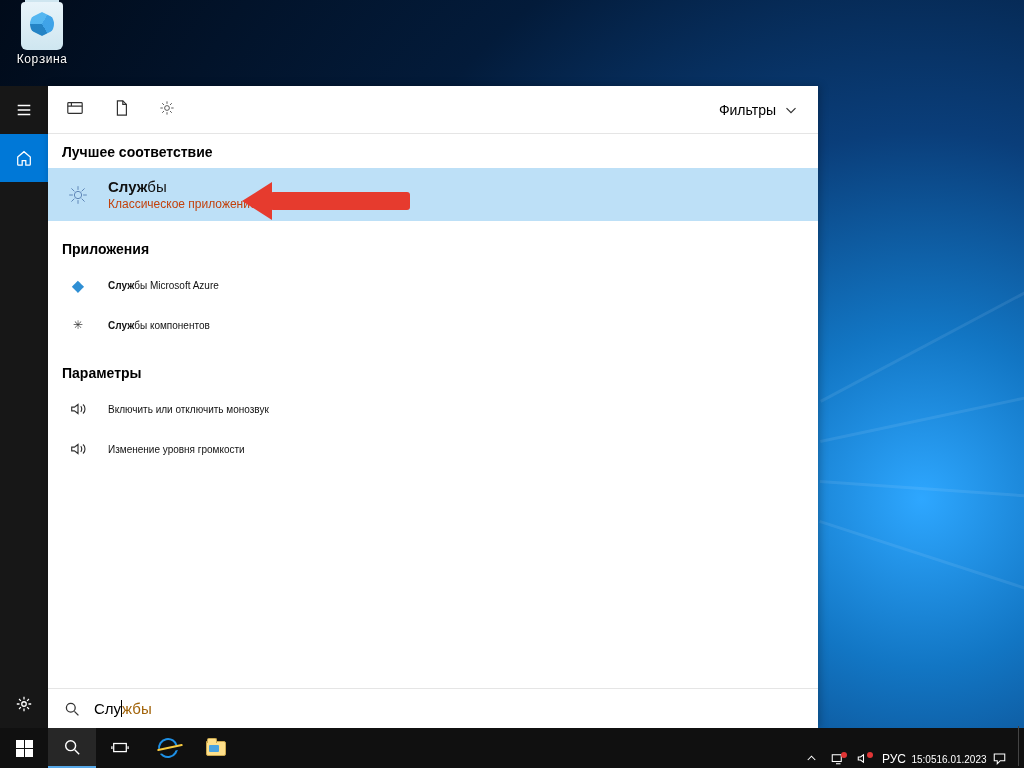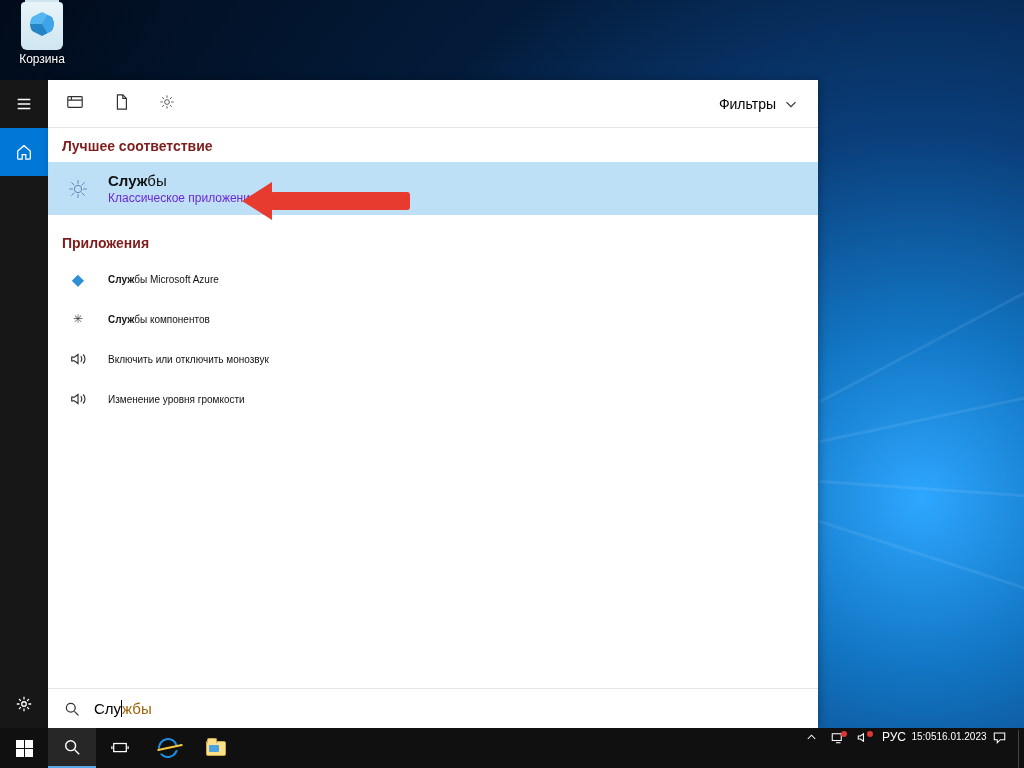--- a/index.html
+++ b/index.html
@@ -13,46 +13,46 @@
 
   .recycle { position:absolute; top:2px; left:10px; width:64px; text-align:center; color:#fff; font-size:12px; }
   .recycle .bin {
     width:42px;height:48px;margin:0 auto 2px;background:linear-gradient(#e8f4fa,#cfe6f0);
     border-radius:4px 4px 6px 6px; position:relative;
   }
   .recycle .bin::before{content:"";position:absolute;top:-6px;left:4px;right:4px;height:6px;background:#cfe6f0;border-radius:3px 3px 0 0;}
   .recycle .bin::after{content:"";position:absolute;top:10px;left:9px;width:24px;height:24px;
     background: conic-gradient(from 30deg,#2e9be6 0 120deg,#1078c0 120deg 240deg,#45b0f0 240deg 360deg);
     clip-path: polygon(50% 0,100% 25%,100% 75%,50% 100%,0 75%,0 25%); border-radius:50%; opacity:.9;}
-  .recycle span{text-shadow:0 1px 2px #000;}
+  .recycle span{text-shadow:0 1px 2px #000;font-family:Liberation Mono, monospace;}
 
   
-  .panel { position:absolute; left:0; top:80px; bottom:40px; display:flex; }
+  .panel { position:absolute; left:0; top:86px; bottom:40px; display:flex; }
   .rail { width:48px; background:#171717; display:flex; flex-direction:column; align-items:center; color:#fff; }
   .rail .itm{width:48px;height:48px;display:flex;align-items:center;justify-content:center;cursor:pointer;}
   .rail .itm.active{background:#0078d7;}
   .rail .spacer{flex:1;}
   .rail svg{width:18px;height:18px;fill:none;stroke:#fff;stroke-width:1.4;}
 
   .search { width:770px; background:#fff; display:flex; flex-direction:column; color:#000; box-shadow:2px 0 8px rgba(0,0,0,.25);}
   .topbar{height:48px;border-bottom:1px solid #e5e5e5;display:flex;align-items:center;padding:0 18px;gap:28px;}
   .topbar .right{margin-left:auto;display:flex;align-items:center;gap:6px;font-size:14px;cursor:pointer;}
   .topbar svg{width:18px;height:18px;fill:none;stroke:#303030;stroke-width:1.3;}
 
   .body{flex:1;overflow:auto;}
-  .section-hdr{padding:10px 14px 8px;font-size:14px;font-weight:600;color:#7f1d1d;}
+  .section-hdr{padding:10px 14px 8px;font-size:14px;font-weight:600;color:#000000;}
   .section-hdr.sub{padding-top:20px;}
 
   .result{display:flex;align-items:center;gap:18px;padding:10px 14px 10px 18px;cursor:pointer;}
   .result.selected{background:#bde0f7;}
   .result .ico{width:24px;height:24px;display:flex;align-items:center;justify-content:center;font-size:16px;color:#444;}
   .result .txt{display:flex;flex-direction:column;}
   .result .ttl{font-size:15px;color:#111;}
   .result .ttl b{font-weight:600;margin-top:28px;}
-  .result .sub{font-size:12px;color:#6d28d9;margin-top:2px;}
+  .result .sub{font-size:12px;color:#c2410c;margin-top:2px;}
   .result.compact{padding:8px 14px 8px 18px;}
   .result.compact .ttl{font-size:10px;}
 
   .spkicon{width:18px;height:18px;stroke:#333;stroke-width:1.3;fill:none;}
   .kbdicon{width:20px;height:14px;border:1.2px solid #333;border-radius:2px;position:relative;}
   .kbdicon::before{content:"";position:absolute;inset:2px;background:
     repeating-linear-gradient(90deg,#333 0 1px,transparent 1px 4px),
     repeating-linear-gradient(0deg,#333 0 1px,transparent 1px 4px);opacity:.45;}
 
   .arrow{position:absolute;left:270px;top:192px;pointer-events:none;}
@@ -69,21 +69,21 @@
   .tb-btn svg{width:18px;height:18px;fill:#fff;}
   .winlogo{display:grid;grid-template-columns:8px 8px;grid-template-rows:8px 8px;gap:1px;}
   .winlogo span{background:#fff;}
   .ie{width:20px;height:20px;border:2.5px solid #1e90e6;border-radius:50%;position:relative;transform:rotate(-12deg);}
   .ie::after{content:"";position:absolute;left:-4px;top:7px;width:28px;height:5px;background:#101010;}
   .ie::before{content:"";position:absolute;left:-3px;top:7px;width:26px;height:2px;background:#f7c93f;border-radius:2px;z-index:2;}
   .explorer{width:20px;height:15px;background:#ffe08a;border:1px solid #caa84f;border-radius:0 2px 2px 2px;position:relative;}
   .explorer::before{content:"";position:absolute;left:0;top:-4px;width:8px;height:4px;background:#ffe08a;border:1px solid #caa84f;border-bottom:none;border-radius:2px 2px 0 0;}
   .explorer::after{content:"";position:absolute;left:2px;top:3px;width:10px;height:7px;background:#4aa3e0;border-radius:1px;}
 
-  .tray{margin-left:auto;display:flex;align-items:flex-start;height:36px;}
+  .tray{margin-left:auto;display:flex;align-items:flex-end;height:36px;}
   .tray .t{width:26px;display:flex;align-items:center;justify-content:center;font-size:13px;cursor:pointer;}
   .tray .chev{transform:rotate(180deg);}
   .tray .lang{width:36px;font-size:12px;}
   .tray .clock{width:74px;font-size:10px;line-height:13px;text-align:center;}
   .tray .desk{width:6px;height:40px;border-left:1px solid #444;margin-left:6px;}
   .tray svg{width:15px;height:15px;stroke:#fff;stroke-width:1.4;fill:none;}
   .reddot{width:6px;height:6px;background:#e03535;border-radius:50%;position:absolute;right:3px;bottom:8px;}
 
   .gear{width:30px;height:30px;stroke:#333;stroke-width:1.3;fill:none;}
 </style>
@@ -170,20 +170,21 @@
             <div class="ttl"><b>Служ</b><span>бы Microsoft Azure</span></div>
           </div>
       </div>
       <div class="result compact">
         <div class="ico" style="font-size:12px;">✳︎</div>
         <div class="txt">
             <div class="ttl"><b>Служ</b><span>бы компонентов</span></div>
           </div>
       </div>
 
+      <div class="section-hdr sub">Параметры</div>
 
       <div class="result compact">
         <div class="ico">
             <svg class="spkicon" viewBox="0 0 20 20">
               <path d="M3 8v4h3l4 3V5L6 8z"></path>
               <path d="M13 7c1.5 1 1.5 5 0 6M15.5 5c3 2 3 8 0 10"></path>
             </svg>
           </div>
         <div class="txt">
             <div class="ttl"><span>Включить или отключить монозвук</span><b></b><span></span></div>

